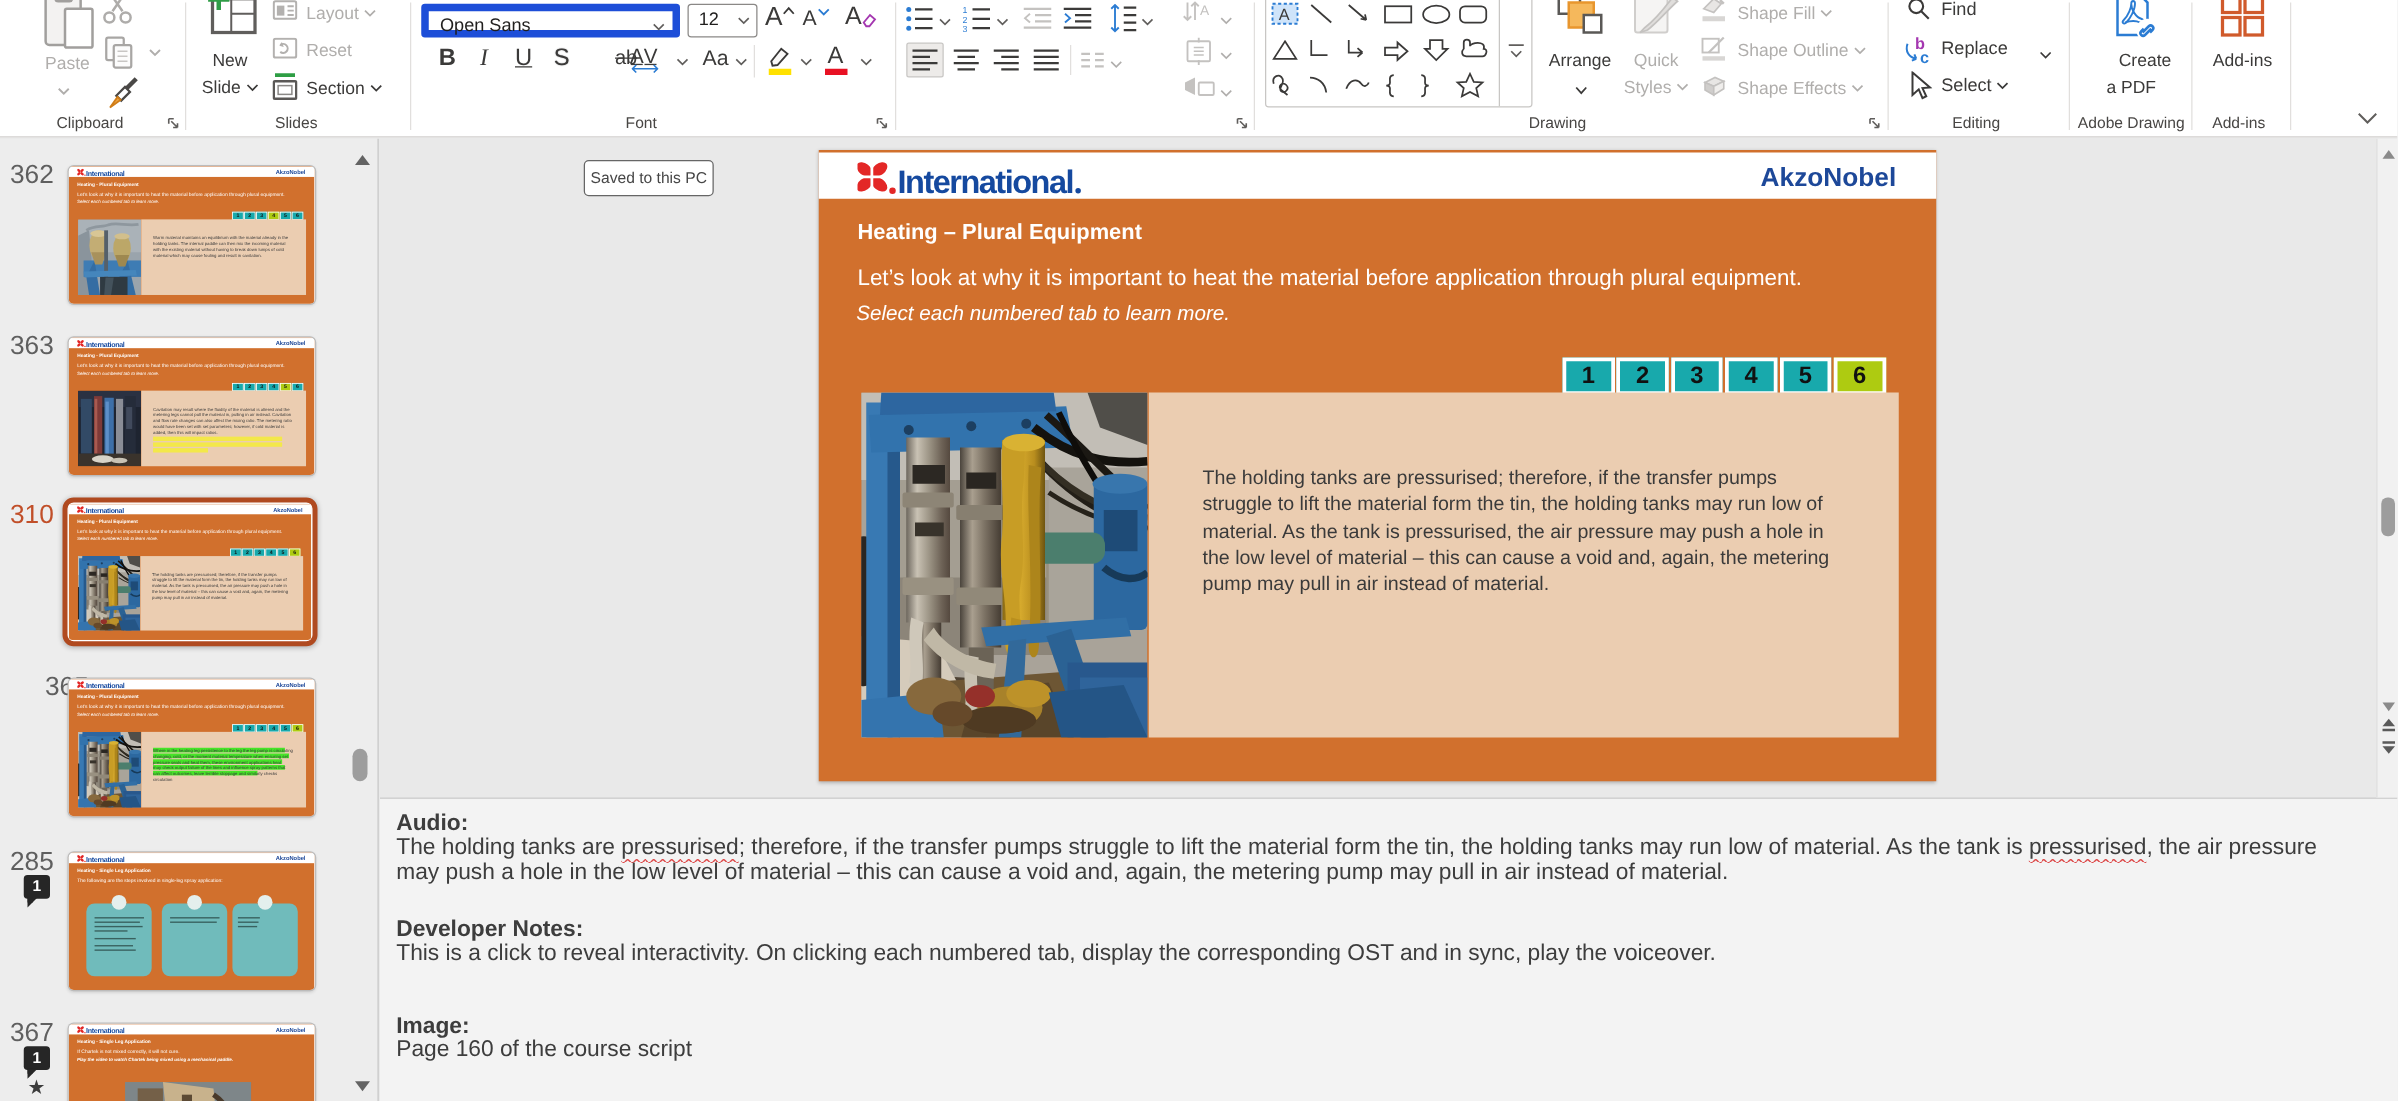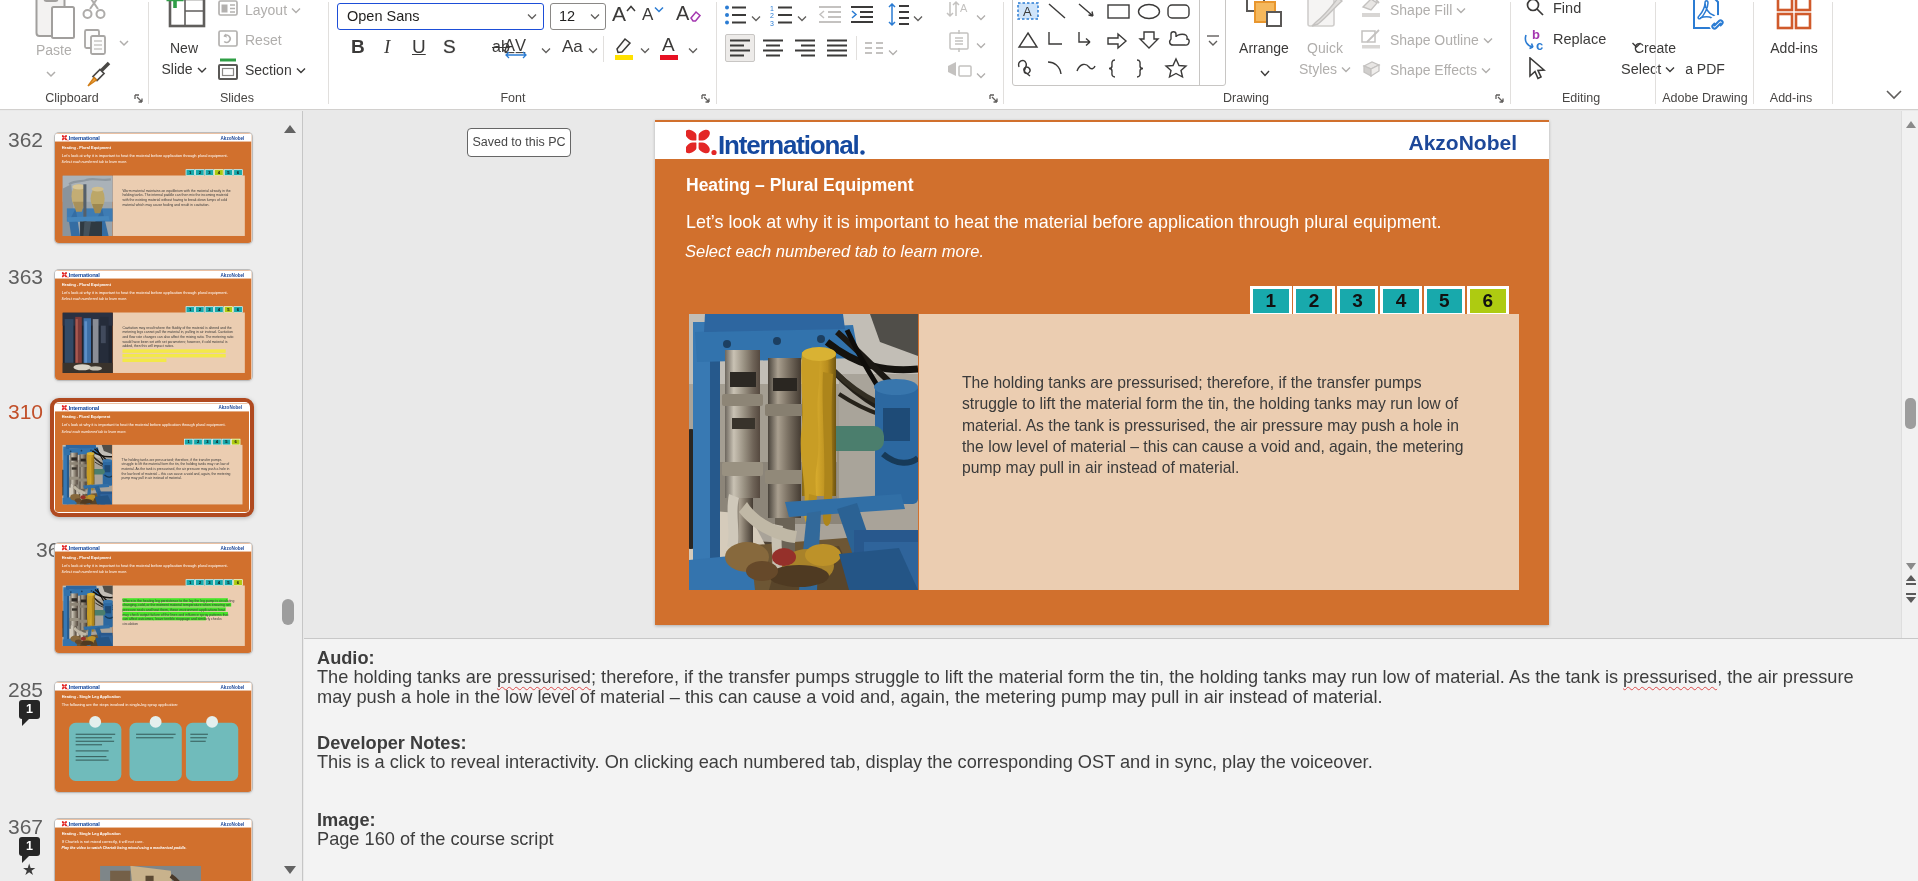--- a/index.html
+++ b/index.html
@@ -245,21 +245,21 @@
       <path d="M2 2 H18" stroke="#2e9e44" stroke-width="3"></path>
       <rect x="1" y="7" width="18" height="14" rx="1" fill="none" stroke="#5a5856" stroke-width="2"></rect>
       <rect x="4.5" y="10.5" width="11" height="7" fill="#fff" stroke="#8a8886" stroke-width="1.2"></rect>
     </svg>
     <div class="abs btxt" style="left:245px; top:62px; color:#3b3a39;">Section <svg width="10" height="8">
           <path d="M1 1.5 L5 5.5 L9 1.5" stroke="#3b3a39" stroke-width="1.4" fill="none"></path>
         </svg></div>
     <div class="glabel" style="left:195px; width:84px;">Slides</div>
     <div class="gsep" style="left:328px;"></div>
     
-    <div class="abs" style="left:337px; top:3px; width:207px; height:27px; border:1px solid #1d4ed8; border-radius:3px; font-size:14.5px; color:#201f1e; line-height:25px; padding-left:9px;">Open Sans
+    <div class="abs" style="left:337px; top:3px; width:207px; height:27px; border:6px solid #1d4ed8; border-radius:3px; font-size:14.5px; color:#201f1e; line-height:25px; padding-left:9px;">Open Sans
       <svg class="abs" style="right:6px; top:9px;" width="10" height="8">
           <path d="M1 1.5 L5 5.5 L9 1.5" stroke="#605e5c" stroke-width="1.3" fill="none"></path>
         </svg></div>
     <div class="abs" style="left:550px; top:3px; width:56px; height:27px; border:1px solid #8a8886; border-radius:3px; font-size:14.5px; color:#201f1e; line-height:25px; padding-left:8px;">12
       <svg class="abs" style="right:5px; top:9px;" width="10" height="8">
           <path d="M1 1.5 L5 5.5 L9 1.5" stroke="#605e5c" stroke-width="1.3" fill="none"></path>
         </svg></div>
     <div class="abs" style="left:612px; top:2px; font-size:21px; color:#3b3a39;">A<svg class="abs" style="left:14px; top:3px;" width="10" height="8">
           <path d="M1 6 L5 1.5 L9 6" stroke="#3b3a39" stroke-width="1.5" fill="none"></path>
         </svg></div>
@@ -468,33 +468,33 @@
       <text x="10" y="12" font-size="13" font-weight="bold" fill="#a437b0" font-family="Liberation Sans">b</text>
       <text x="14" y="23" font-size="13" font-weight="bold" fill="#2b7cd3" font-family="Liberation Sans">c</text>
     </svg>
     <div class="abs" style="left:1553px; top:31px; font-size:14.5px; color:#3b3a39;">Replace</div>
     <div class="abs" style="left:1631px; top:36px;"><svg width="11" height="9">
           <path d="M1.5 2 L5.5 6 L9.5 2" stroke="#3b3a39" stroke-width="1.4" fill="none"></path>
         </svg></div>
     <svg class="abs" style="left:1526px; top:57px;" width="20" height="24" viewBox="0 0 20 24">
       <path d="M4 1 L4 19 L9 14.5 L12 21.5 L15 20 L12 13.5 L18 13 Z" fill="#fff" stroke="#3b3a39" stroke-width="1.6"></path>
     </svg>
-    <div class="abs" style="left:1621px; top:61px; font-size:14.5px; color:#3b3a39;">Select <svg width="10" height="8">
+    <div class="abs" style="left:1553px; top:61px; font-size:14.5px; color:#3b3a39;">Select <svg width="10" height="8">
           <path d="M1 1.5 L5 5.5 L9 1.5" stroke="#3b3a39" stroke-width="1.4" fill="none"></path>
         </svg></div>
     <div class="glabel" style="left:1539px; width:84px;">Editing</div>
     <div class="gsep" style="left:1655px;"></div>
     
     <svg class="abs" style="left:1686px; top:-6px;" width="44" height="44" viewBox="0 0 44 44">
       <path d="M8 2 H26 L32 8 V34 H8 Z" fill="#fff" stroke="#2b7cd3" stroke-width="2"></path>
       <path d="M13 22 C17 18 19 12 19 9 C19 6 22 6 22 9 C22 14 18 21 15 24 C13 26 11 24 13 22 M19 9 C19 14 23 20 27 21 C30 22 29 25 26 24 C22 22 17 23 14 24" fill="none" stroke="#2b7cd3" stroke-width="1.5"></path>
       <circle cx="32" cy="30" r="9" fill="#fff"></circle>
       <path d="M28 32 L33 27 C35 25 38 28 36 30 L34 32 M35 29 L30 34 C28 36 25 33 27 31 L29 29" fill="none" stroke="#2b7cd3" stroke-width="2"></path>
     </svg>
-    <div class="abs btxt" style="left:1634px; top:40px; width:64px; text-align:left; color:#3b3a39;">Create</div>
+    <div class="abs btxt" style="left:1673px; top:40px; width:64px; text-align:right; color:#3b3a39;">Create</div>
     <div class="abs btxt" style="left:1673px; top:61px; width:64px; text-align:center; color:#3b3a39;">a PDF</div>
     <div class="glabel" style="left:1650px; width:110px;">Adobe Drawing</div>
     <div class="gsep" style="left:1753px;"></div>
     
     <svg class="abs" style="left:1776px; top:-6px;" width="36" height="38" viewBox="0 0 36 38">
       <g fill="none" stroke="#d05a2b" stroke-width="2.6">
       <rect x="2" y="2" width="14" height="14"></rect>
           <rect x="20" y="2" width="14" height="14"></rect>
       <rect x="2" y="20" width="14" height="14"></rect>
           <rect x="20" y="20" width="14" height="14"></rect>

